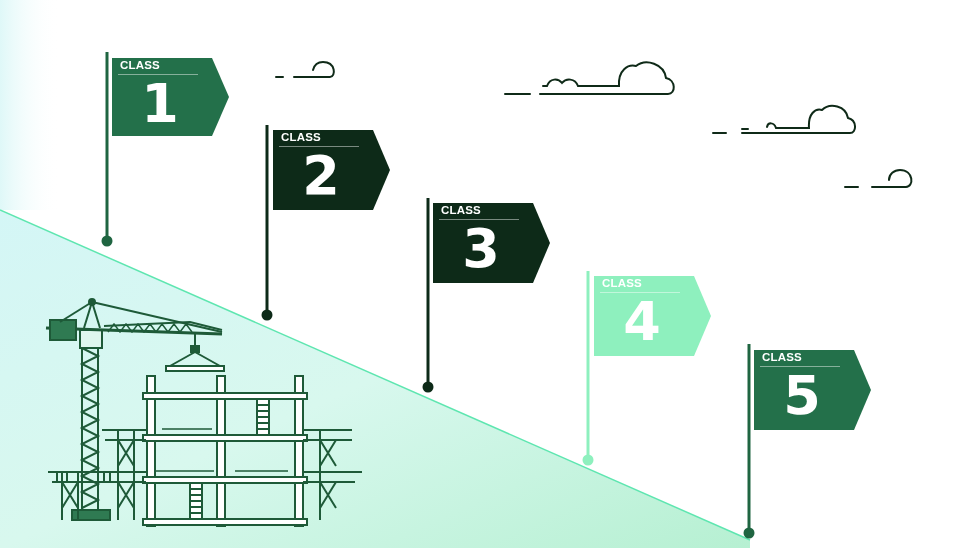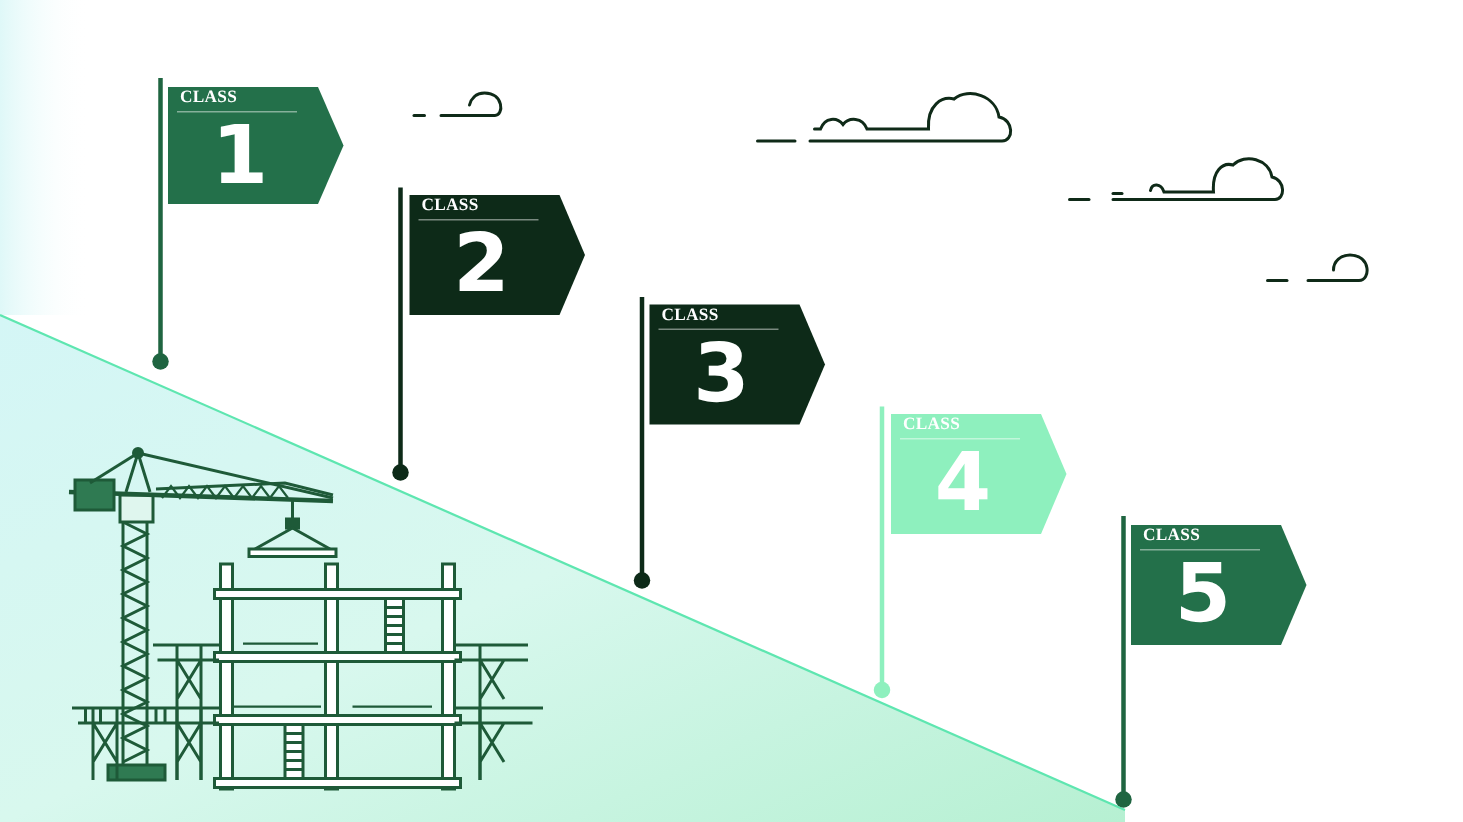--- a/index.html
+++ b/index.html
@@ -6,21 +6,21 @@
     body {
       width: 975px; height: 548px; overflow: hidden;
       background: #ffffff;
       font-family: "DejaVu Sans", "Liberation Sans", sans-serif;
       position: relative;
     }
     #scene { position: absolute; left: 0; top: 0; width: 975px; height: 548px; }
     .flag { position: absolute; }
     .flag-label {
       position: absolute; left: 8px; top: 1px;
-      font-family: Liberation Serif, serif;
+      font-family: Liberation Sans, sans-serif;
       font-weight: bold; font-size: 11.5px; color: #ffffff;
       letter-spacing: 0.2px;
     }
     .flag-number {
       position: absolute; left: 0; width: 96px; top: 14px;
       text-align: center; font-family: "DejaVu Sans", sans-serif;
       font-weight: bold; font-size: 54px; line-height: 64px; color: #ffffff;
     }
     .flag-rule { position: absolute; left: 6px; right: 14px; top: 16px; height: 1px; background: rgba(255,255,255,0.45); }
   </style>

